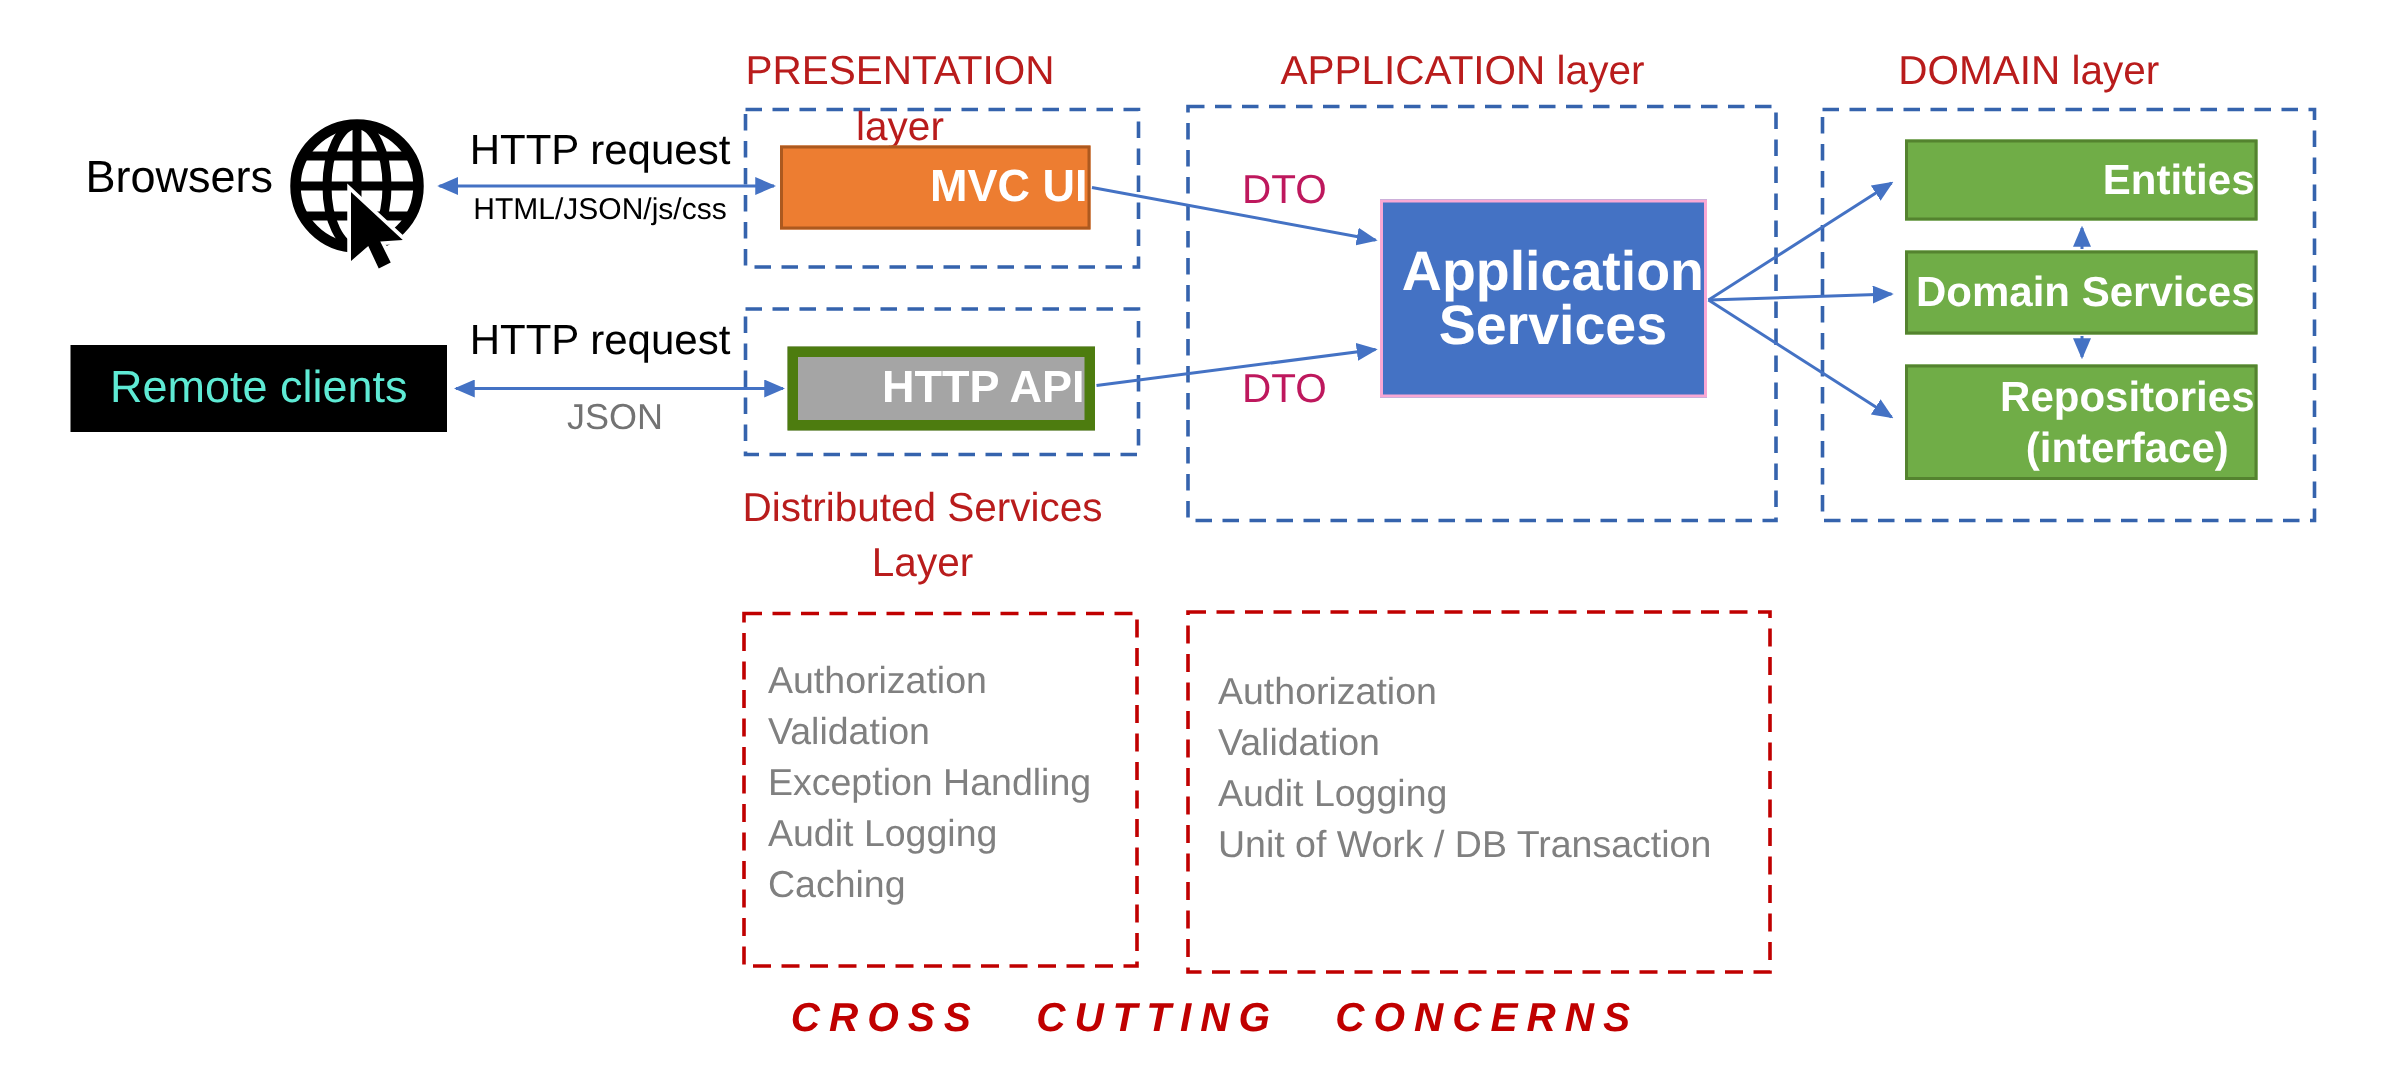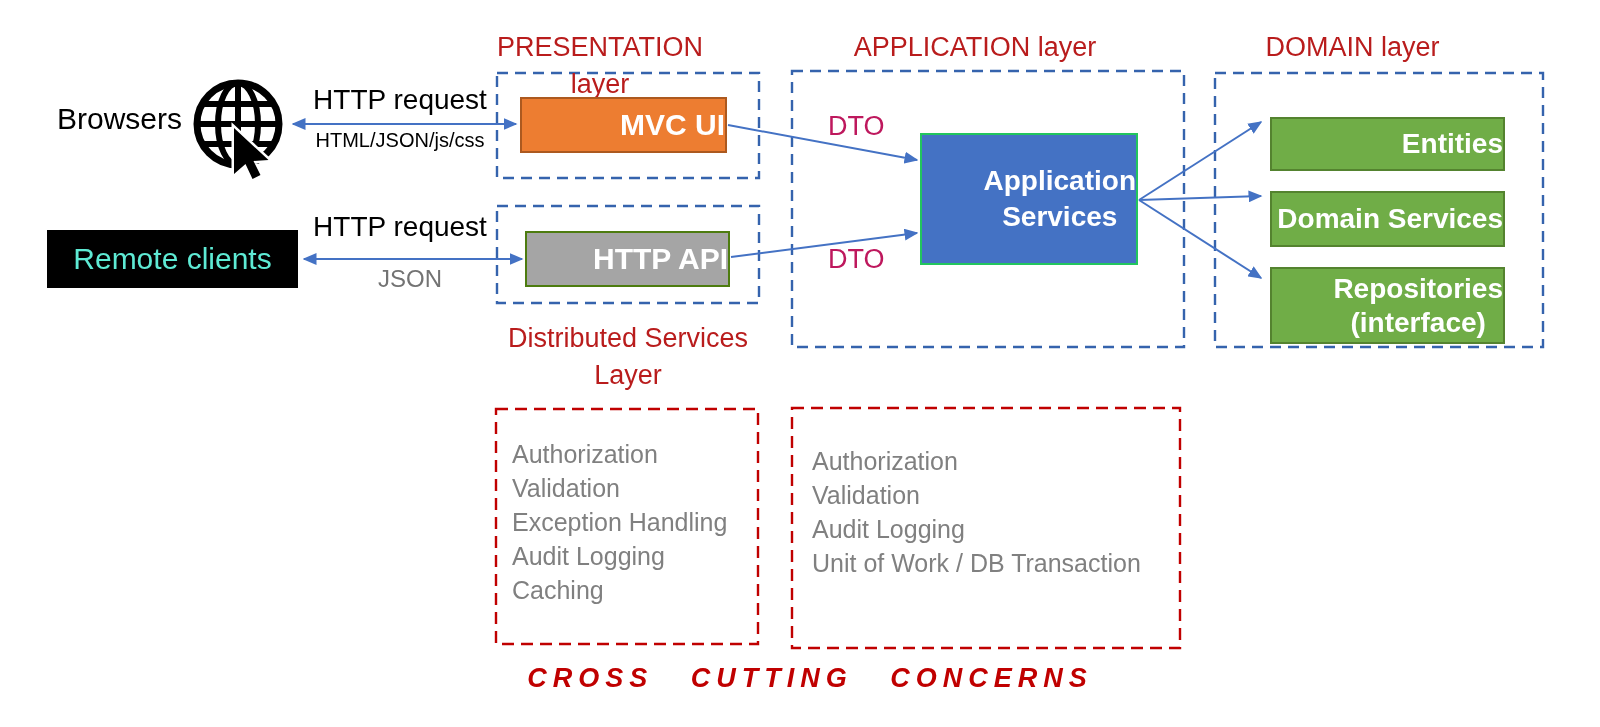--- a/index.html
+++ b/index.html
@@ -8,23 +8,23 @@
     font-family:"Liberation Sans",sans-serif;overflow:hidden;
   }
   .abs{position:absolute;}
   .lbl{color:#000;white-space:nowrap;}
   .red-title{color:#b91c1c;font-size:27px;font-weight:500;text-align:center;white-space:pre-line;line-height:37px;}
   .solid-box{
     position:absolute;display:flex;align-items:center;justify-content:flex-end;
     color:#ffffff;font-weight:bold;box-sizing:border-box;text-align:center;white-space:pre-line;
   }
   .mvc{background:#ED7D31;border:2px solid #AC591F;font-size:30px;}
-  .api{background:#A5A5A5;border:2px solid #4d7c0f;font-size:30px;}
-  .app{background:#4472C4;border:2px solid #22c55e;font-size:28px;line-height:36px;}
-  .green{background:#70AD47;border:2px solid #54832F;font-size:28px;line-height:34px;margin-top:24px;}
+  .api{background:#A5A5A5;border:7px solid #4d7c0f;font-size:30px;}
+  .app{background:#4472C4;border:2px solid #f9a8d4;font-size:37px;line-height:36px;}
+  .green{background:#70AD47;border:2px solid #54832F;font-size:28px;line-height:34px;}
   .black-box{
     position:absolute;display:flex;align-items:center;justify-content:center;
     background:#000;color:#5eead4;font-size:30px;
   }
   .arrow-lbl-big{font-size:28px;color:#000;text-align:center;}
   .arrow-lbl-small{font-size:20px;color:#000;text-align:center;}
   .json-lbl{font-size:24px;color:#737373;text-align:center;}
   .dto{font-size:27px;color:#be185d;font-weight:500;}
   .cc-list{color:#808080;font-size:25px;line-height:34px;}
   .cc-list div{white-space:nowrap;}
@@ -91,21 +91,21 @@
   <div class="abs json-lbl" style="left:300px;top:265px;width:220px;">JSON</div>
 
   <div class="abs red-title" style="left:470px;top:29px;width:260px;">PRESENTATION layer</div>
   <div class="solid-box mvc" style="left:520px;top:97px;width:207px;height:56px;">
     <span>MVC UI</span>
   </div>
 
   <div class="solid-box api" style="left:525px;top:231px;width:205px;height:56px;">
     <span>HTTP API</span>
   </div>
-  <div class="abs red-title" style="left:480px;top:320px;width:296px;">Distributed Services
+  <div class="abs red-title" style="left:467px;top:320px;width:296px;">Distributed Services
 Layer</div>
 
   <div class="abs red-title" style="left:830px;top:29px;width:290px;">APPLICATION layer</div>
   <div class="abs dto" style="left:828px;top:111px;">DTO</div>
   <div class="abs dto" style="left:828px;top:244px;">DTO</div>
   <div class="solid-box app" style="left:920px;top:133px;width:218px;height:132px;">
     <span>Application
 Services</span>
   </div>
 

